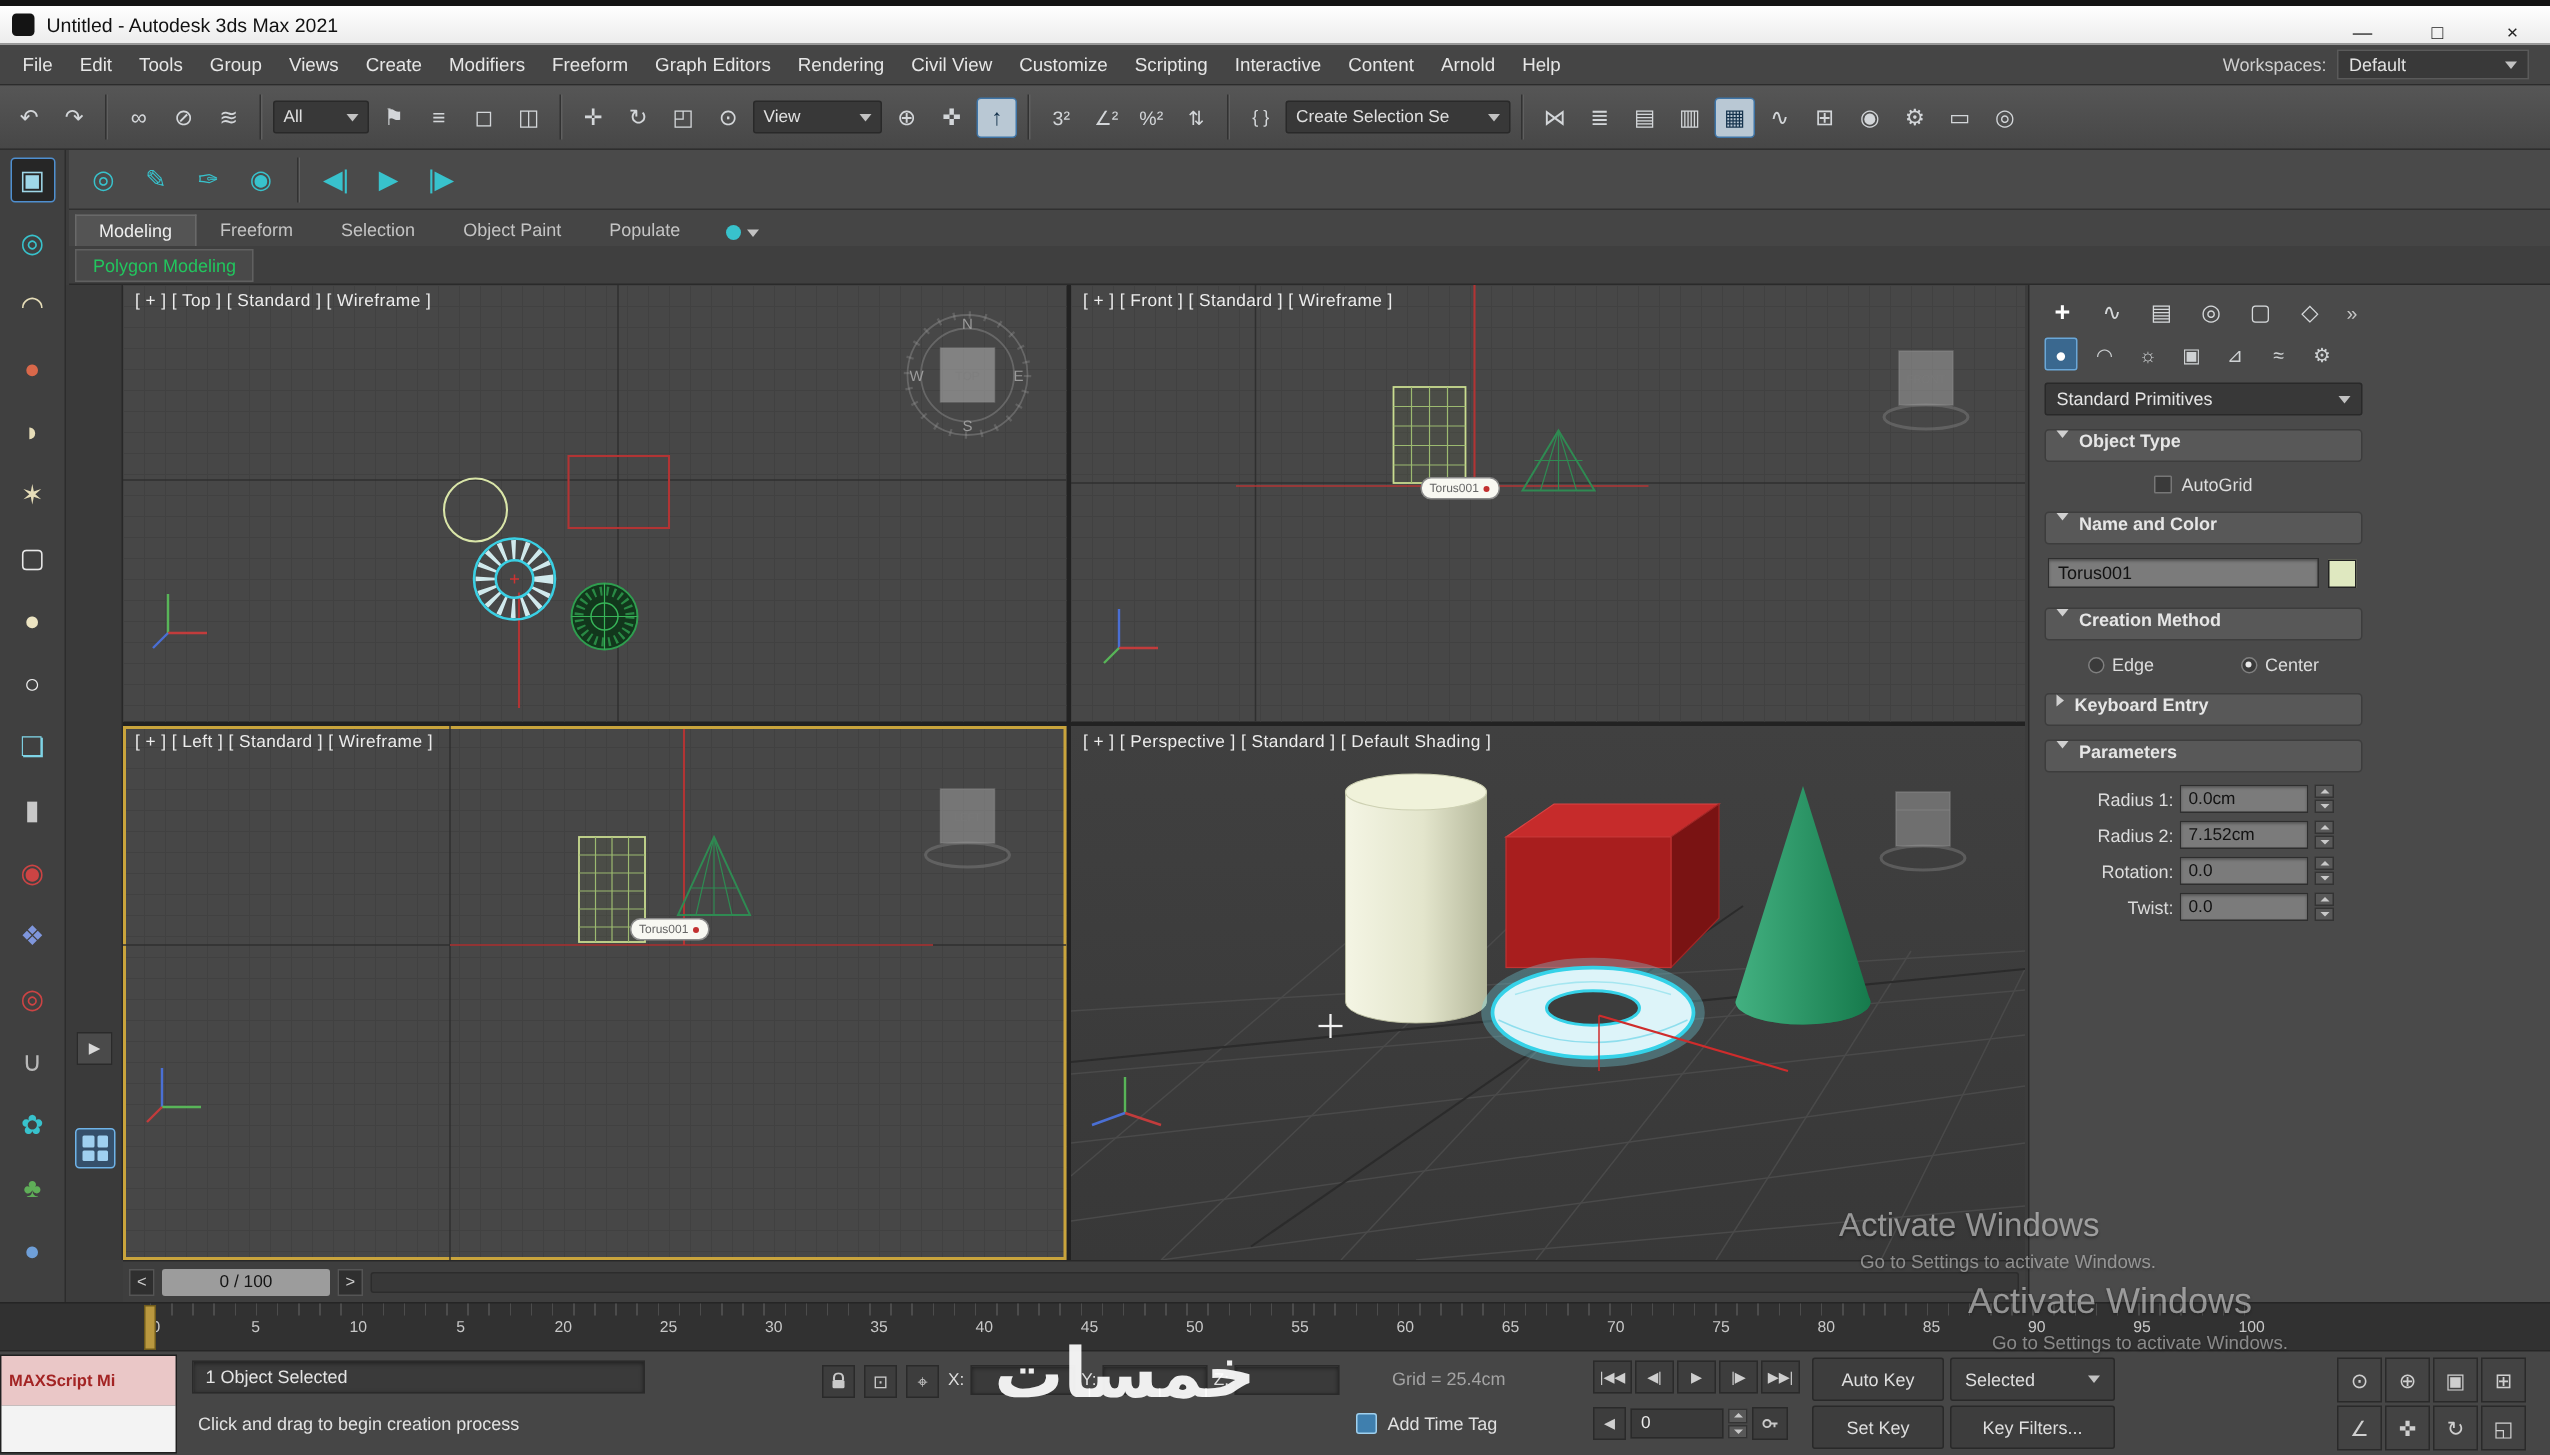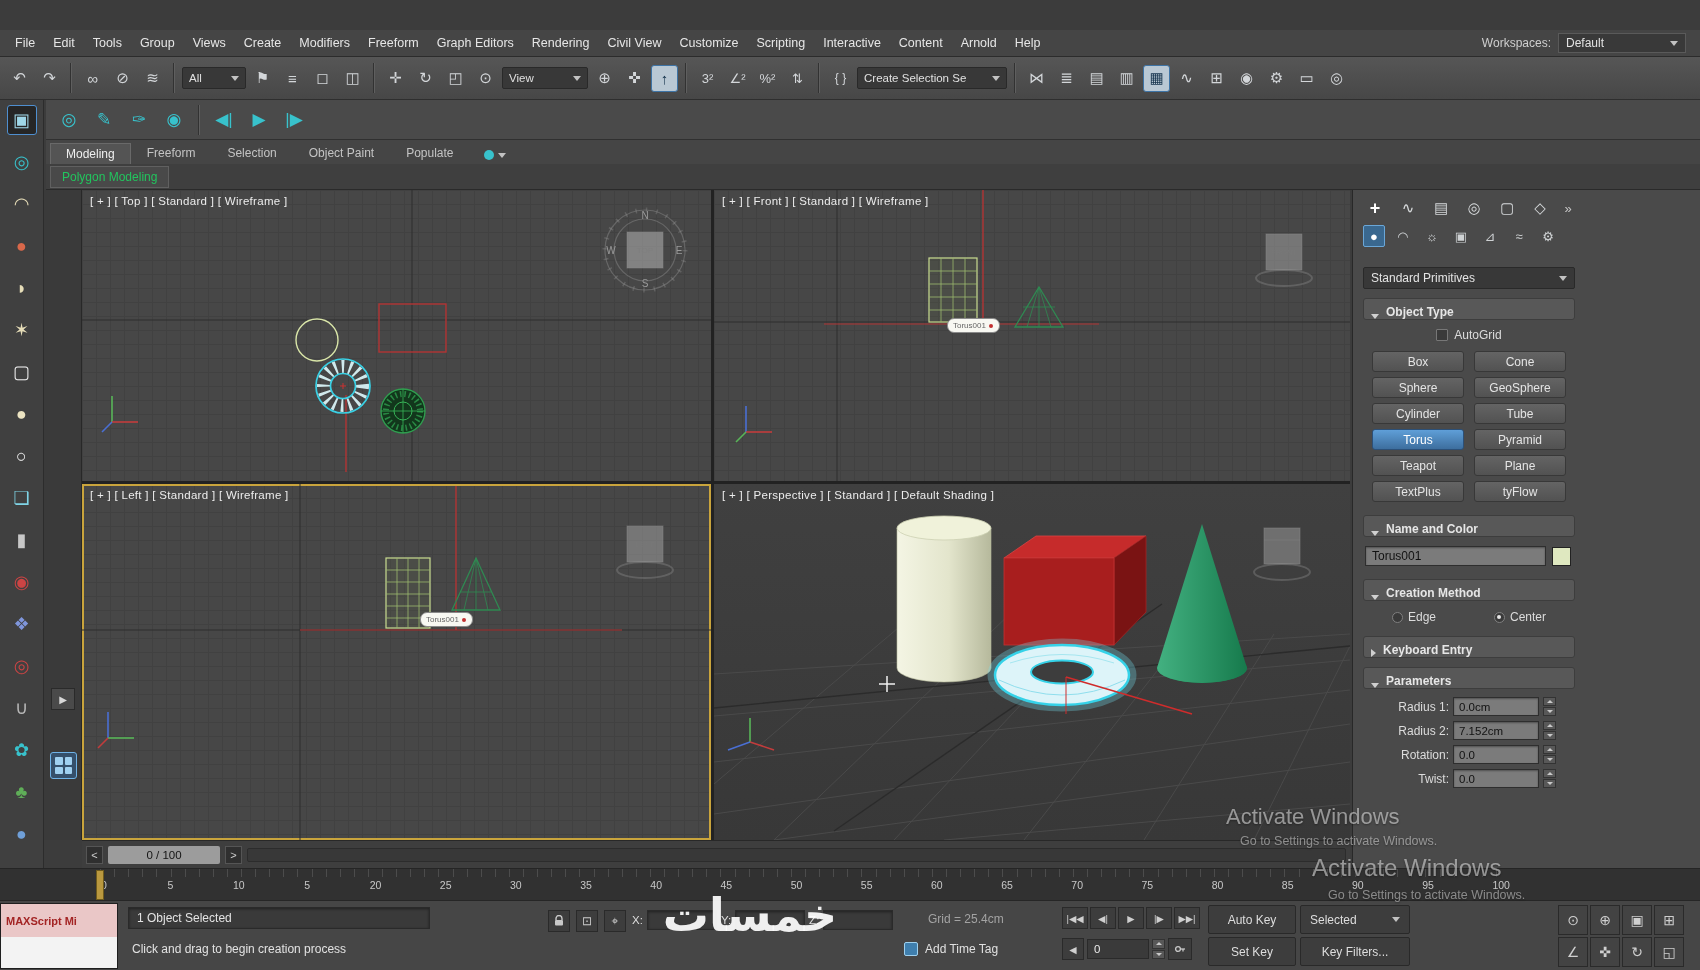--- a/index.html
+++ b/index.html
@@ -59,23 +59,23 @@
 
 .command-panel{position:absolute;left:1352px;top:190px;width:348px;height:678px;background:#4a4a4a;border-left:1px solid #282828;padding:5px 0 0 10px}
 .cp-inner{width:212px}
 .cp-tabs{display:flex;align-items:center;gap:9px;height:26px}
 .cp-tab-icon{width:24px;height:24px;display:flex;align-items:center;justify-content:center;font-size:15px;color:#d5d8da}
 .cp-tab-icon.active{color:#fff;font-weight:bold;font-size:18px}
 .cp-chevron{margin-left:auto;color:#c5c5c5;font-size:13px;width:18px;text-align:center}
 .cp-cats{display:flex;align-items:center;gap:7px;height:26px;margin-top:2px}
 .cp-cat-icon{width:22px;height:22px;display:flex;align-items:center;justify-content:center;font-size:13px;color:#cfd2d4;border-radius:2px}
 .cp-cat-icon.active{background:#3a688f;border:1px solid #6aa7d8;color:#fff}
-.cp-dd{margin-top:18px;height:22px;background:#383838;border:1px solid #292929;border-radius:2px;display:flex;align-items:center;justify-content:space-between;padding:0 7px;font-size:12px;color:#e4e4e4}
+.cp-dd{margin-top:6px;height:22px;background:#383838;border:1px solid #292929;border-radius:2px;display:flex;align-items:center;justify-content:space-between;padding:0 7px;font-size:12px;color:#e4e4e4}
 .rollout{margin-top:9px}
-.ro-header{height:22px;background:#585858;border:1px solid #3d3d3d;border-radius:3px;display:flex;align-items:flex-end;padding:0 7px;font-weight:bold;font-size:12px;color:#e6e6e6;gap:7px}
+.ro-header{height:22px;background:#585858;border:1px solid #3d3d3d;border-radius:3px;display:flex;align-items:flex-start;padding:0 7px;font-weight:bold;font-size:12px;color:#e6e6e6;gap:7px}
 .ro-arrow-open{width:0;height:0;border-left:4px solid transparent;border-right:4px solid transparent;border-top:5px solid #d0d0d0}
 .ro-arrow-closed{width:0;height:0;border-top:4px solid transparent;border-bottom:4px solid transparent;border-left:5px solid #d0d0d0}
 .autogrid-row{display:flex;align-items:center;justify-content:center;gap:6px;padding:8px 0 2px 0;font-size:12px;color:#dcdcdc}
 .checkbox{width:12px;height:12px;background:#3a3a3a;border:1px solid #777;border-radius:1px}
 .ot-grid{display:grid;grid-template-columns:92px 92px;gap:5px 10px;padding:7px 0 4px 9px}
 .ot-btn{height:21px;background:linear-gradient(#646464,#525252);border:1px solid #383838;border-radius:3px;font-size:12px;color:#e4e4e4;display:flex;align-items:center;justify-content:center}
 .ot-btn.active{background:linear-gradient(#5f9fd8,#3d6e9e);border-color:#2c5078;color:#fff}
 .name-row{display:flex;align-items:center;gap:6px;padding:9px 4px 4px 2px}
 .name-field{flex:1;height:20px;background:#7b7b7b;border:1px solid #2e2e2e;box-shadow:inset 0 1px 2px rgba(0,0,0,.35);color:#121212;font-size:12px;display:flex;align-items:center;padding-left:6px}
 .color-swatch{width:19px;height:19px;border:1px solid #222}
@@ -131,20 +131,29 @@
 .wm1-l2{left:1240px;top:834px;font-size:12.5px;color:rgba(255,255,255,.45)}
 .wm2-l1{left:1312px;top:854px;font-size:24px}
 .wm2-l2{left:1328px;top:888px;font-size:12.5px;color:rgba(255,255,255,.45)}
 .brand-ar{position:absolute;left:655px;top:888px;width:190px;text-align:center;font-size:46px;font-weight:bold;color:rgba(255,255,255,.92);font-family:"DejaVu Sans",sans-serif;z-index:41;pointer-events:none}
 </style>
 </head>
 <body>
 
 <div id="app">
 
+  <div class="titlebar">
+    <span class="app-icon"></span>
+    <span class="tb-title">Untitled - Autodesk 3ds Max 2021</span>
+    <div class="win-controls">
+      <span class="win-btn">—</span>
+      <span class="win-btn">□</span>
+      <span class="win-btn">×</span>
+    </div>
+  </div>
 
   <div class="menubar">
     <div style="display:flex;height:100%">
 
     <span class="menu-item">File</span>
         <span class="menu-item">Edit</span>
         <span class="menu-item">Tools</span>
         <span class="menu-item">Group</span>
         <span class="menu-item">Views</span>
         <span class="menu-item">Create</span>
@@ -539,35 +548,20 @@
 
       <div class="rollout">
         <div class="ro-header">
           <span class="ro-arrow-open"></span>
           <span>Object Type</span>
         </div>
         <div class="autogrid-row">
           <span class="checkbox"></span>
           <span>AutoGrid</span>
         </div>
-        <div class="ot-grid">
-
-        <div class="ot-btn">Box</div>
-            <div class="ot-btn">Cone</div>
-            <div class="ot-btn">Sphere</div>
-            <div class="ot-btn">GeoSphere</div>
-            <div class="ot-btn">Cylinder</div>
-            <div class="ot-btn">Tube</div>
-            <div class="ot-btn active">Torus</div>
-            <div class="ot-btn">Pyramid</div>
-            <div class="ot-btn">Teapot</div>
-            <div class="ot-btn">Plane</div>
-            <div class="ot-btn">TextPlus</div>
-            <div class="ot-btn">tyFlow</div>
-          </div>
       </div>
 
       <div class="rollout">
         <div class="ro-header">
           <span class="ro-arrow-open"></span>
           <span>Name and Color</span>
         </div>
         <div class="name-row">
           <span class="name-field">Torus001</span>
           <span class="color-swatch" style="background-color: rgb(223, 232, 192);"></span>

